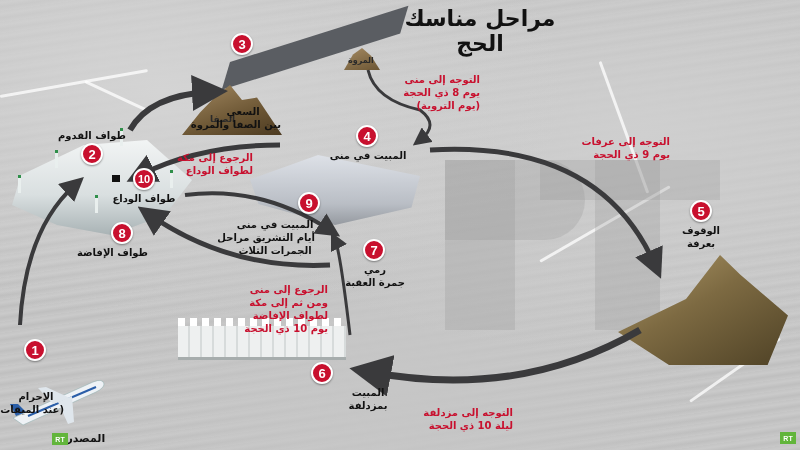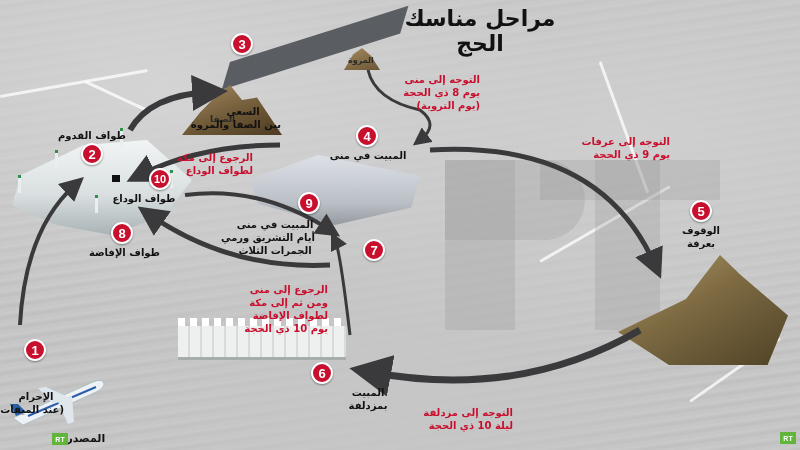--- a/index.html
+++ b/index.html
@@ -210,34 +210,38 @@
     <div>بعرفة</div>
   </div>
 
   <div class="badge" style="left:311px;top:362px;">6</div>
   <div class="lbl" style="left:300px;top:386px;width:40px;margin-left:48px;">
     <div>المبيت</div>
     <div>بمزدلفة</div>
   </div>
 
   <div class="badge" style="left:363px;top:239px;">7</div>
+  <div class="lbl" style="left:345px;top:263px;width:60px;">
+    <div>رمي</div>
+    <div>جمرة العقبة</div>
+  </div>
 
   <div class="badge" style="left:111px;top:222px;">8</div>
-  <div class="lbl" style="left:96px;top:246px;width:64px;">
+  <div class="lbl" style="left:84px;top:246px;width:64px;">
     <div>طواف الإفاضة</div>
   </div>
 
   <div class="badge" style="left:298px;top:192px;">9</div>
   <div class="lbl" style="left:235px;top:218px;width:80px;">
     <div>المبيت في منى</div>
-    <div>أيام التشريق ورمي</div>
+    <div>أيام التشريق مراحل</div>
     <div>الجمرات الثلاث</div>
   </div>
 
-  <div class="badge wide" style="left:133px;top:168px;margin-left:16px;">10</div>
+  <div class="badge wide" style="left:133px;top:168px;">10</div>
   <div class="lbl" style="left:112px;top:192px;width:64px;">
     <div>طواف الوداع</div>
   </div>
 
   <div class="rlbl" style="left:398px;top:73px;width:82px;">
     <div>التوجه إلى منى</div>
     <div>يوم 8 ذي الحجة</div>
     <div>(يوم التروية)</div>
   </div>
 

